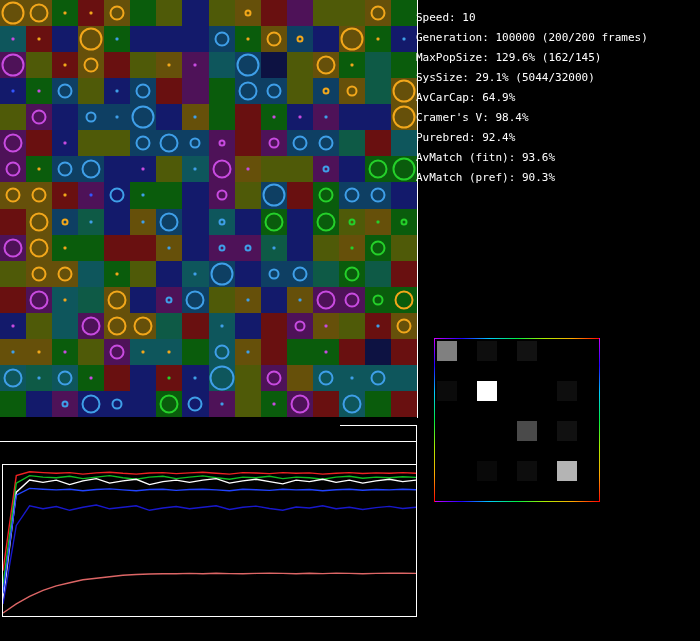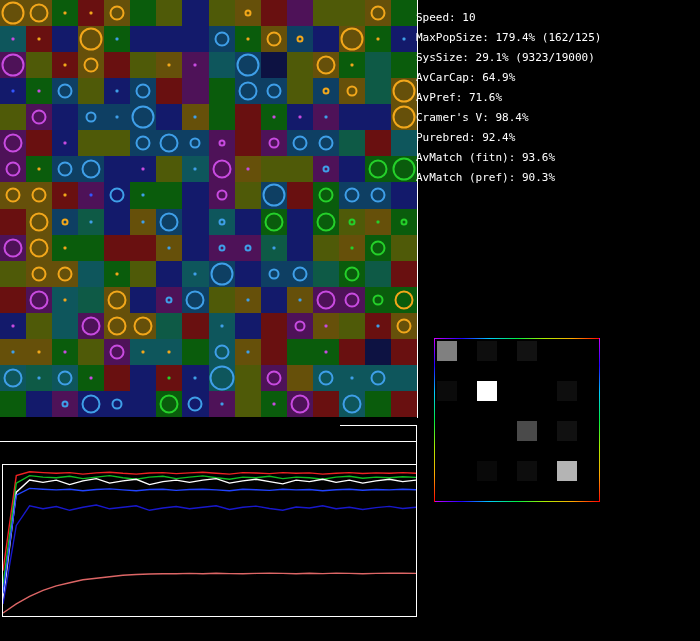--- a/index.html
+++ b/index.html
@@ -602,24 +602,24 @@
       <div class="wcell" style="left: 93.75%; top: 93.75%; background: rgb(105, 16, 16);"></div>
     </div>
 
   <div class="wline" style="left:417px;top:0;width:1px;height:418px;"></div>
   <div class="wline" style="left:340px;top:425px;width:77px;height:1px;"></div>
   <div class="wline" style="left:0;top:441px;width:417px;height:1px;"></div>
   <div class="wline" style="left:416px;top:425px;width:1px;height:39px;"></div>
 
   <div id="stats-panel">
     <div class="stat-line">Speed: 10</div>
-    <div class="stat-line">MaxPopSize: 179.4% (162/125)</div>
-    <div class="stat-line">SysSize: 29.1% (9323/19000)</div>
+    <div class="stat-line">Generation: 100000 (200/200 frames)</div>
+    <div class="stat-line">MaxPopSize: 129.6% (162/145)</div>
+    <div class="stat-line">SysSize: 29.1% (5044/32000)</div>
     <div class="stat-line">AvCarCap: 64.9%</div>
-    <div class="stat-line">AvPref: 71.6%</div>
     <div class="stat-line">Cramer's V: 98.4%</div>
     <div class="stat-line">Purebred: 92.4%</div>
     <div class="stat-line">AvMatch (fitn): 93.6%</div>
     <div class="stat-line">AvMatch (pref): 90.3%</div>
   </div>
 
 
   <div id="mating-matrix">
     <div id="hm-cells">
         <div class="hm-cell" style="left: 0px; top: 0px; background: rgb(128, 128, 128);"></div>

